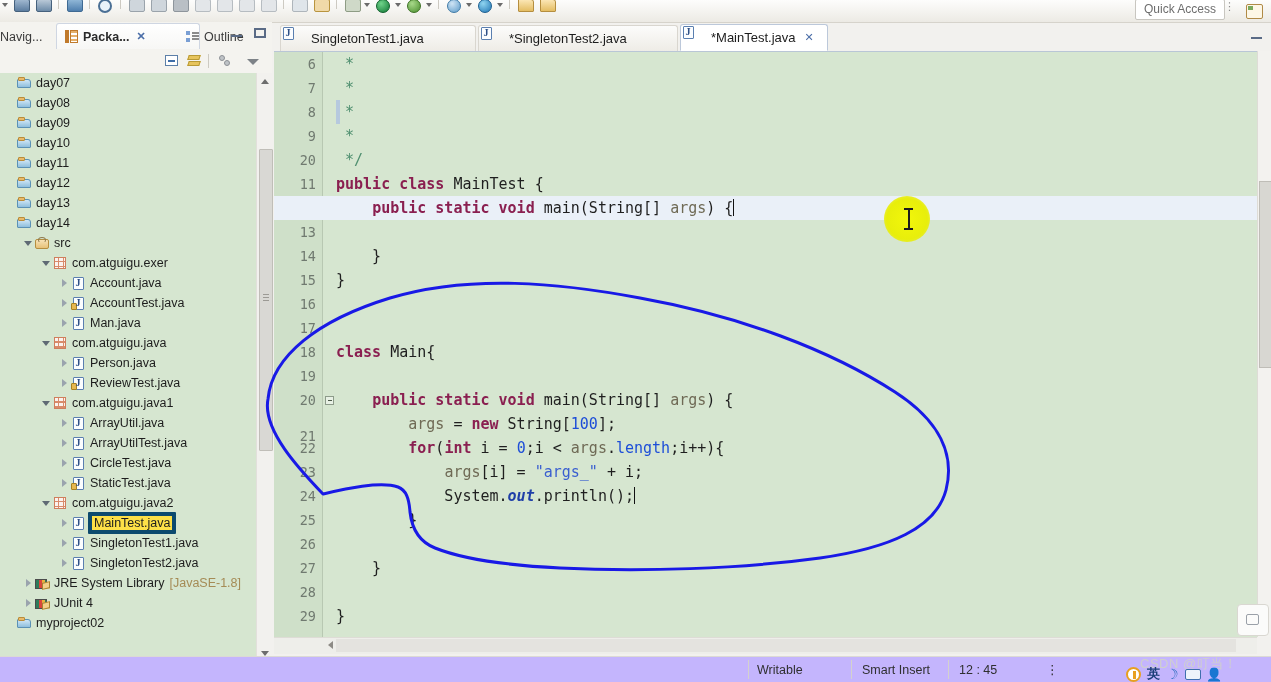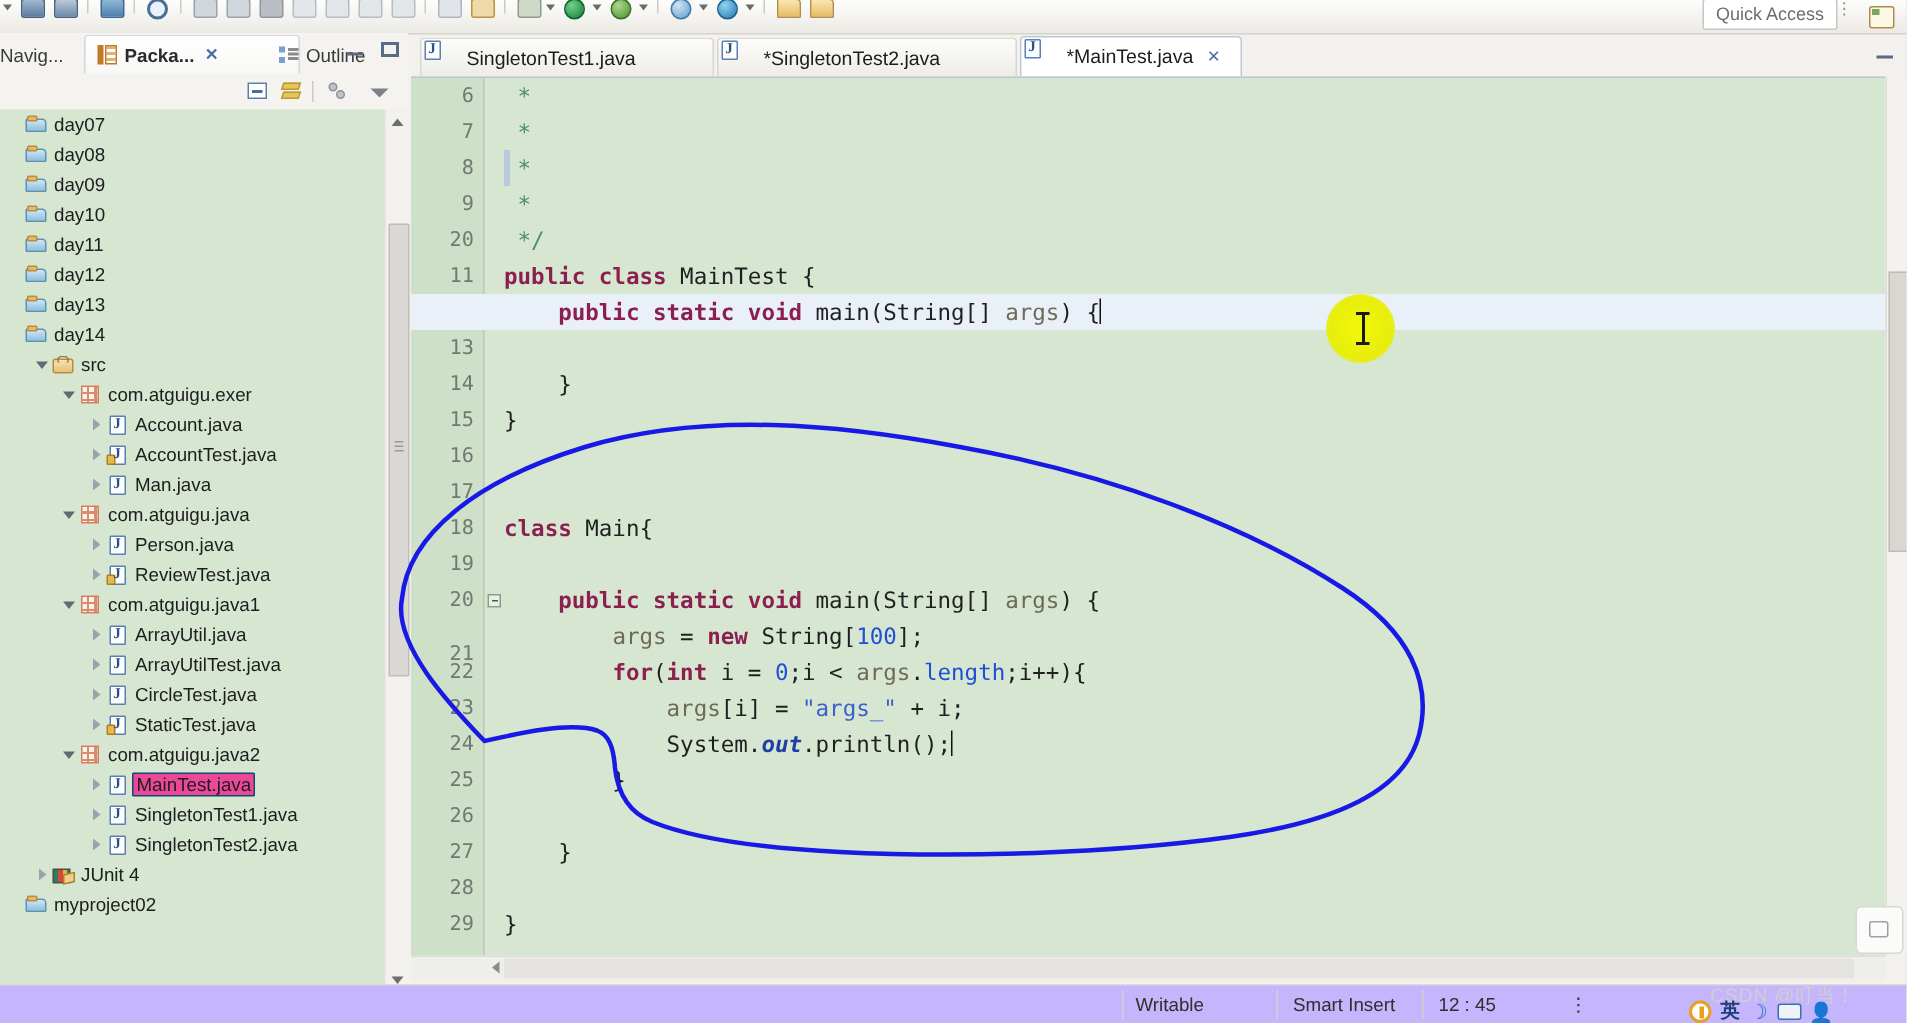--- a/index.html
+++ b/index.html
@@ -82,21 +82,21 @@
   .vt-view::after{content:"";position:absolute;left:8px;top:8px;width:6px;height:6px;border-radius:50%;background:#bfc3c7;border:1px solid #8d9196;box-sizing:border-box;}
   .vt-menu{left:244px;}
   .vt-menu::after{content:"";position:absolute;left:3px;top:7px;border-left:6px solid transparent;border-right:6px solid transparent;border-top:6px solid #7d8287;}
 
   
   #tree{
     position:absolute;left:0;top:51px;width:256px;height:589px;
     background:#d6e6d0;overflow:hidden;
   }
   .trow{height:20px;display:flex;align-items:center;white-space:nowrap;font-size:12.5px;color:#1d1d1d;}
-  .trow.selected .tlabel{background:#ec4899;border:1px solid #0c4a6e;padding:0 2px;margin:0 -2px;border-radius:1px;}
+  .trow.selected .tlabel{background:#fde047;border:4px solid #0c4a6e;padding:0 2px;margin:0 -2px;border-radius:1px;}
   .tw{display:inline-block;width:13px;flex:0 0 auto;position:relative;height:20px;}
   .tw.closed::after{content:"";position:absolute;left:4px;top:6px;border-top:4px solid transparent;border-bottom:4px solid transparent;border-left:5px solid transparent;border-left-color:#9aa3ad;}
   .tw.open::after{content:"";position:absolute;left:2px;top:8px;border-left:4px solid transparent;border-right:4px solid transparent;border-top:5px solid #5f6a74;}
   .tgap{display:inline-block;flex:0 0 auto;}
   .ticon{width:15px;height:15px;flex:0 0 auto;margin-right:4px;position:relative;}
   .tlabel{flex:0 0 auto;}
   .tsub{color:#a58b55;margin-left:5px;}
 
   
   .ic-proj{}
@@ -505,20 +505,27 @@
         <span class="tgap" style="width: 58px;"></span>
         <span class="tw closed"></span>
         <span class="ticon ic-java"></span>
         <span class="tlabel">SingletonTest1.java</span>
       </div>
       <div class="trow">
         <span class="tgap" style="width: 58px;"></span>
         <span class="tw closed"></span>
         <span class="ticon ic-java"></span>
         <span class="tlabel">SingletonTest2.java</span>
+      </div>
+      <div class="trow">
+        <span class="tgap" style="width: 22px;"></span>
+        <span class="tw closed"></span>
+        <span class="ticon ic-lib"></span>
+        <span class="tlabel">JRE System Library</span>
+        <span class="tsub">[JavaSE-1.8]</span>
       </div>
       <div class="trow">
         <span class="tgap" style="width: 22px;"></span>
         <span class="tw closed"></span>
         <span class="ticon ic-lib"></span>
         <span class="tlabel">JUnit 4</span>
       </div>
       <div class="trow">
         <span class="tgap" style="width: 4px;"></span>
         <span class="tw "></span>

